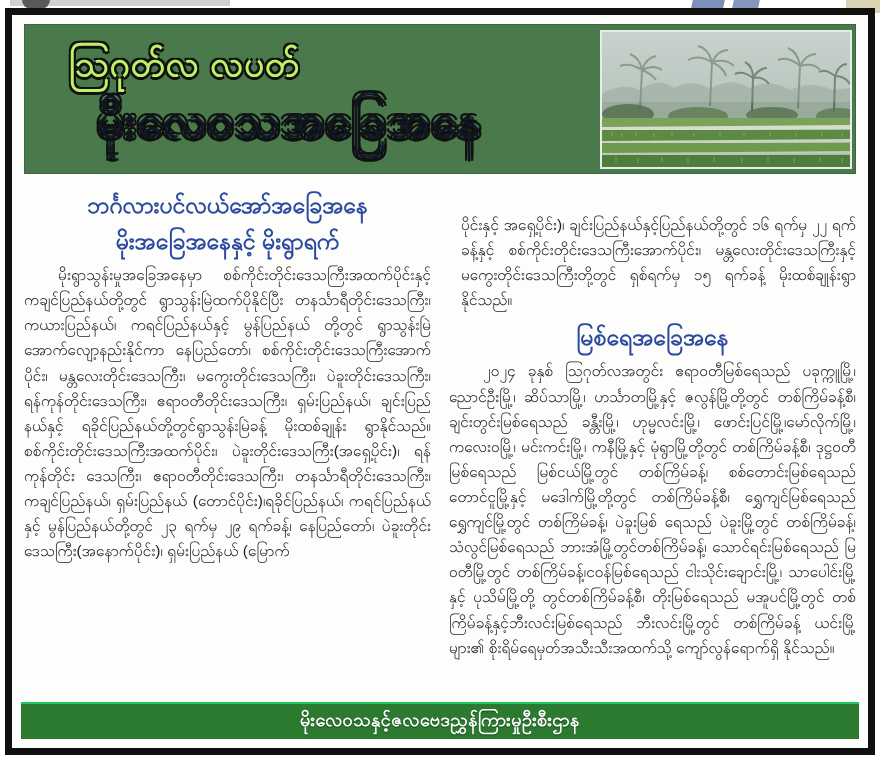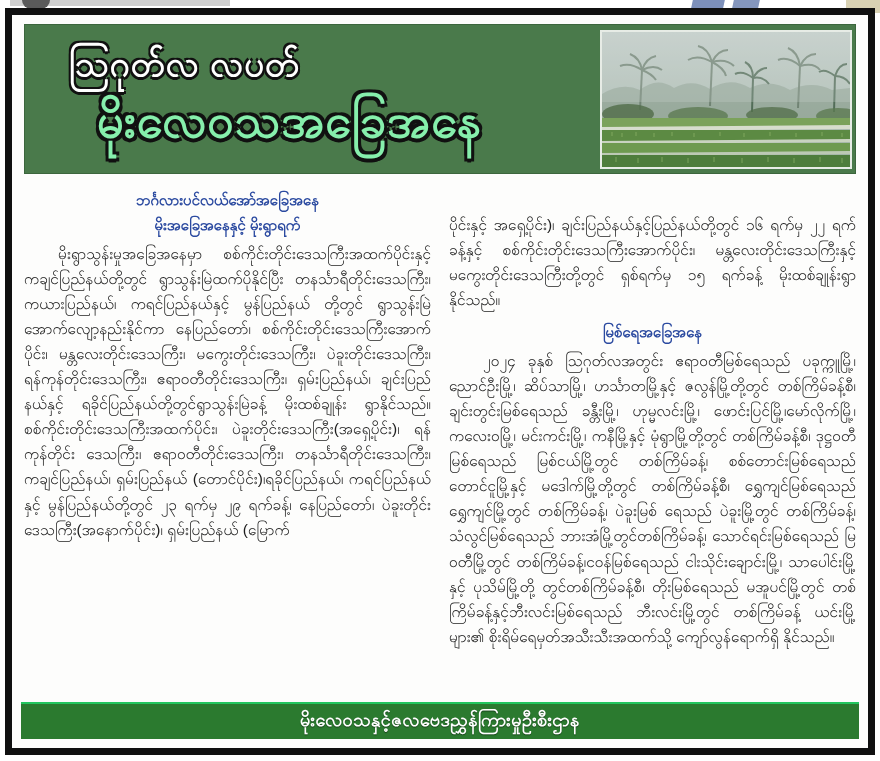--- a/index.html
+++ b/index.html
@@ -21,49 +21,49 @@
     padding:9px 12px;
   }
 
   
   .header-band{
     position:relative;height:150px;background:#4a7a4b;
     border:1px solid #3c663d;box-sizing:border-box;
   }
   .kicker{
     position:absolute;left:44px;top:16px;
-    font-size:35px;font-weight:bold;color:#ffffff;letter-spacing:1px;
+    font-size:35px;font-weight:bold;color:#bef264;letter-spacing:1px;
     text-shadow:-2px -2px 0 #111,2px -2px 0 #111,-2px 2px 0 #111,2px 2px 0 #111,0 3px 0 #111;
   }
   .big-title{
     position:absolute;left:72px;top:66px;
-    font-size:47px;font-weight:bold;color:#86efac;letter-spacing:1px;
+    font-size:47px;font-weight:normal;color:#0f172a;letter-spacing:1px;
     text-shadow:-3px -3px 0 #111,3px -3px 0 #111,-3px 3px 0 #111,3px 3px 0 #111,0 4px 0 #111;
   }
   .photo{
     position:absolute;right:3px;top:5px;width:252px;height:139px;
     border:2px solid #e7ece6;box-sizing:border-box;overflow:hidden;background:#b6c3bd;
   }
   .photo svg{display:block;}
 
   
   .columns{
     display:flex;gap:18px;margin-top:12px;height:532px;overflow:hidden;
     color:#1c1c1c;
   }
   .col{flex:1;min-width:0;}
   .sec-heading{
-    text-align:center;color:#2b4aa0;font-weight:bold;font-size:15px;
+    text-align:center;color:#2b4aa0;font-weight:bold;font-size:23px;
     margin:4px 0 5px 0;line-height:1.35;
   }
   .para{
     font-size:15.5px;line-height:1.62;text-align:justify;margin:0 0 10px 0;
     text-indent:2.2em;word-break:break-word;
   }
-  .para.cont{text-indent:0;}
+  .para.cont{text-indent:0;margin-left:12px;}
   .spacer-top{height:26px;}
 
   
   .footer-bar{
     position:absolute;left:9px;right:9px;bottom:9px;height:35px;
     background:#2b7a2f;border-top:2px solid #22c55e;
     display:flex;align-items:center;justify-content:center;
   }
   .footer-text{
     color:#ffffff;font-weight:bold;font-size:18px;letter-spacing:.5px;

